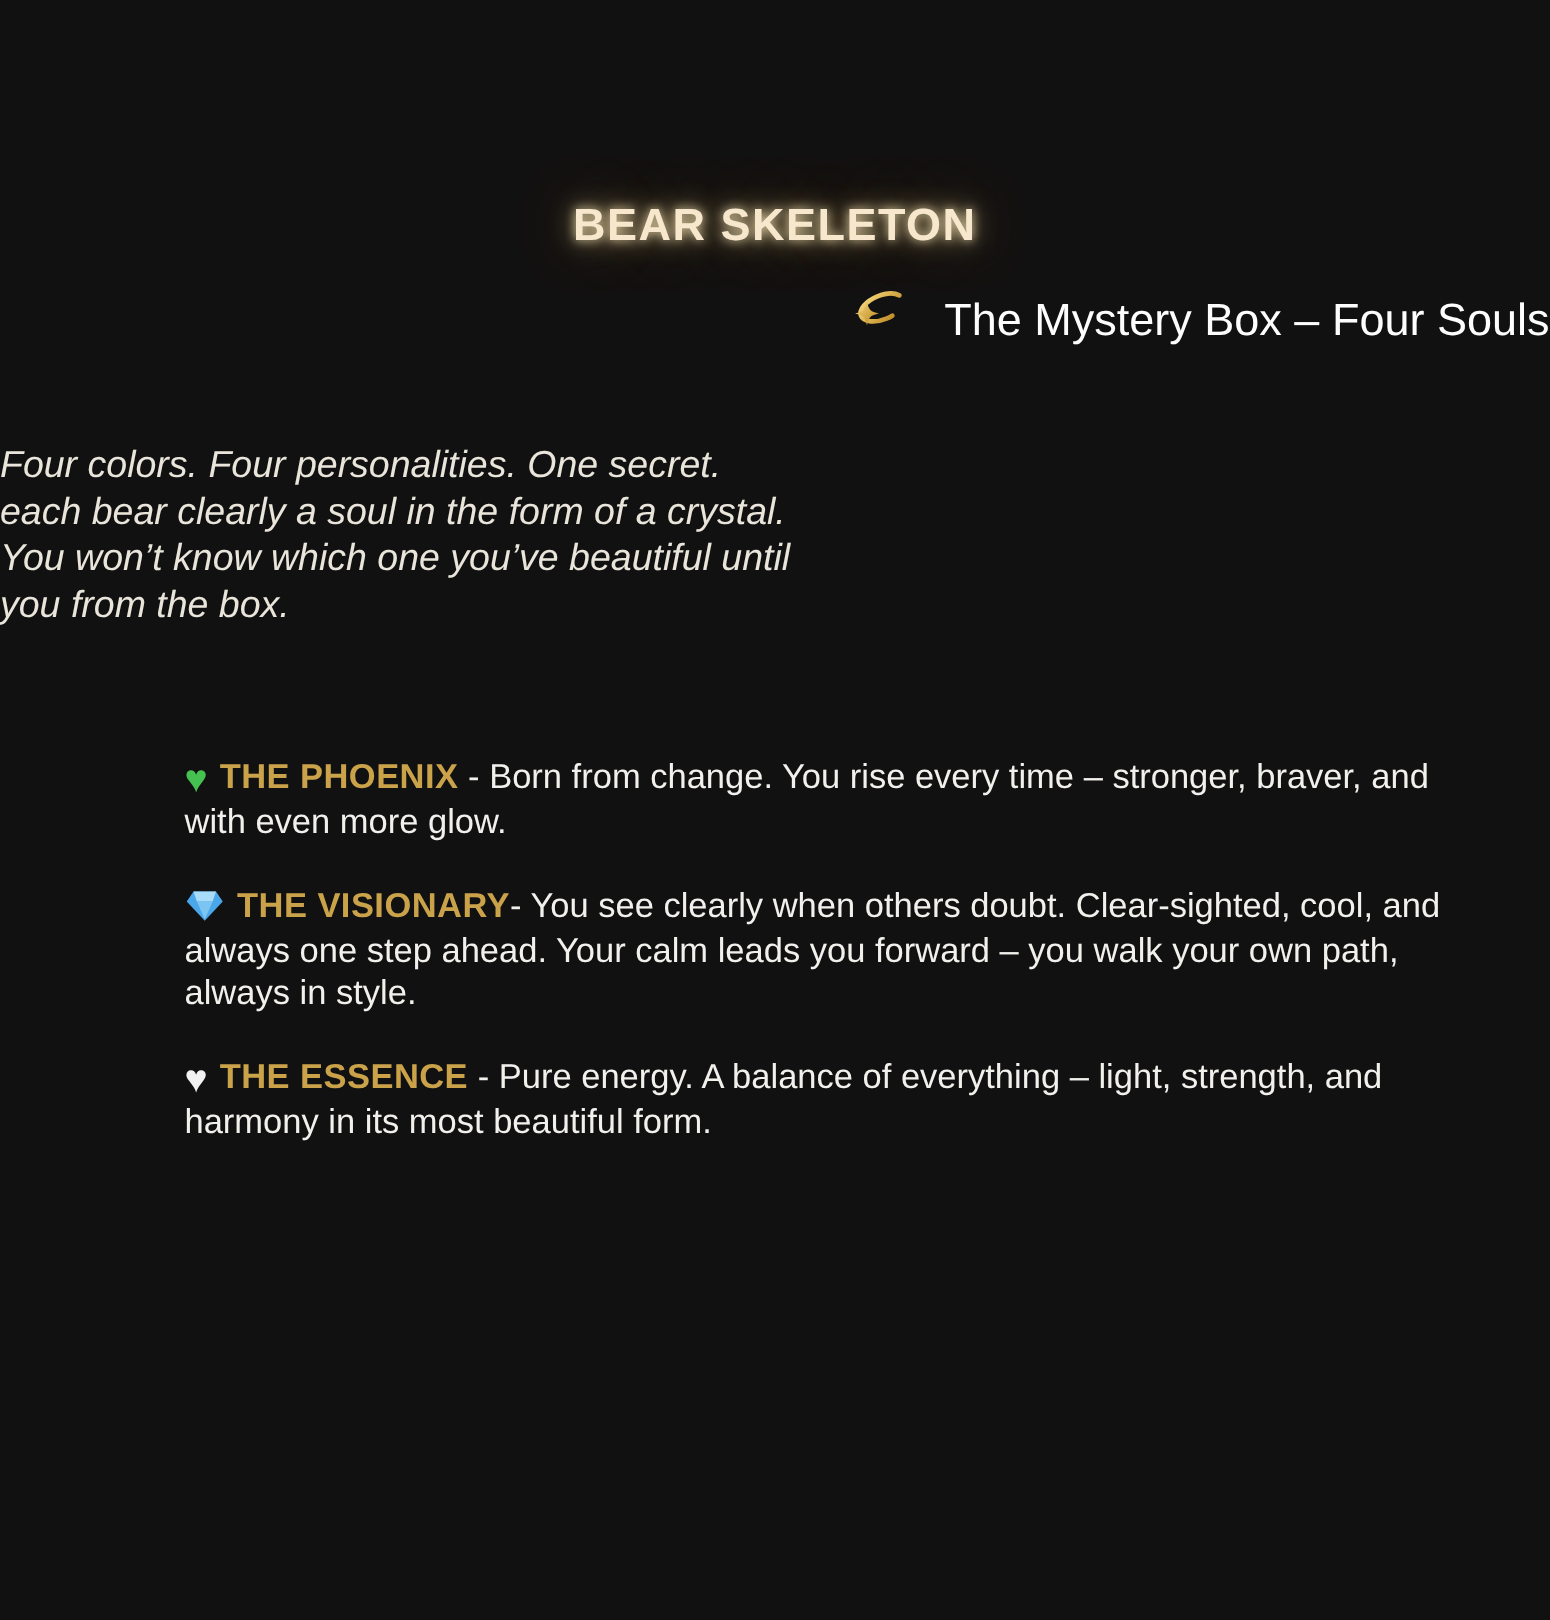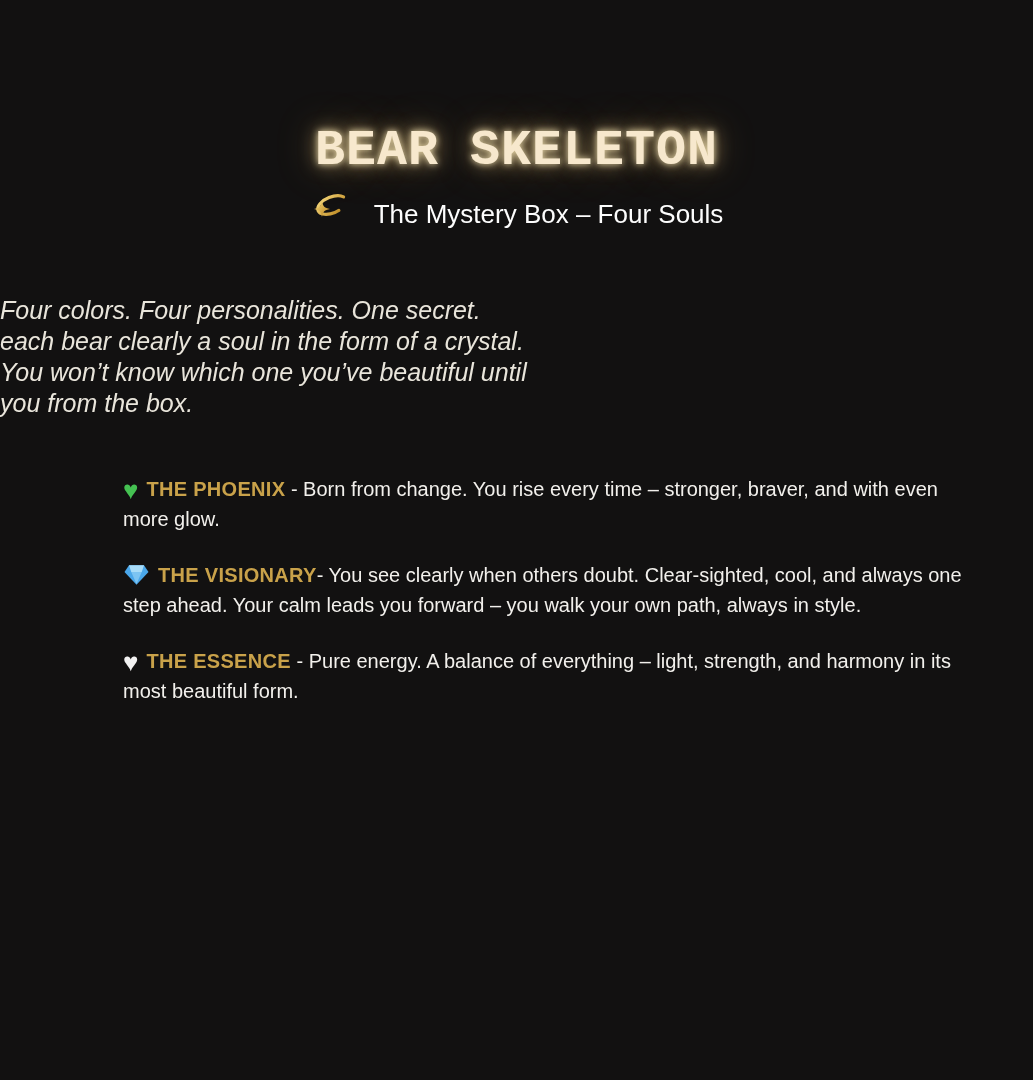--- a/index.html
+++ b/index.html
@@ -10,58 +10,57 @@
     font-family: "Liberation Sans", "DejaVu Sans", sans-serif;
     overflow: hidden;
     -webkit-font-smoothing: antialiased;
   }
   .page { width: 100%; height: 100%; }
 
   
   header { text-align: center; padding-top: 128px; }
   .title {
     margin: 0;
-    font-size: 50px;
+    font-size: 30px;
     font-weight: bold;
     letter-spacing: 1px;
     line-height: 46px;
     color: var(--title, #f7e8cd);
     text-shadow:
       0 0 7px rgba(255, 238, 190, 0.9),
       0 0 18px rgba(255, 216, 140, 0.55),
       0 0 40px rgba(255, 200, 110, 0.35);
-    font-family: Liberation Mono, monospace;
   }
   .subtitle-row {
     margin-top: 14px;
     display: flex;
-    justify-content: center;
+    justify-content: flex-end;
     align-items: center;
     gap: 14px;
-    font-size: 26px;
+    font-size: 30px;
     line-height: 44px;
     color: var(--subtitle, #fdfdfd);
   }
   .dizzy { display: inline-flex; }
 
   
   .intro {
     margin-top: 56px;
     text-align: left;
     font-style: italic;
     font-size: 25px;
     line-height: 31px;
     color: var(--intro-text, #e9e5db);
   }
 
   
   .souls {
-    margin: 56px 50px 0 123px;
+    margin: 84px 50px 0 123px;
     width: 860px;
-    font-size: 20px;
+    font-size: 23px;
     line-height: 28px;
     color: var(--soul-text, #f2f0ec);
   }
   .soul { margin: 0 0 28px 0; }
   .soul-label {
     color: var(--soul-label, #c9a24a);
     font-weight: bold;
     letter-spacing: 0.3px;
   }
   .icon { display: inline-block; margin-right: 8px; vertical-align: -2px; }

